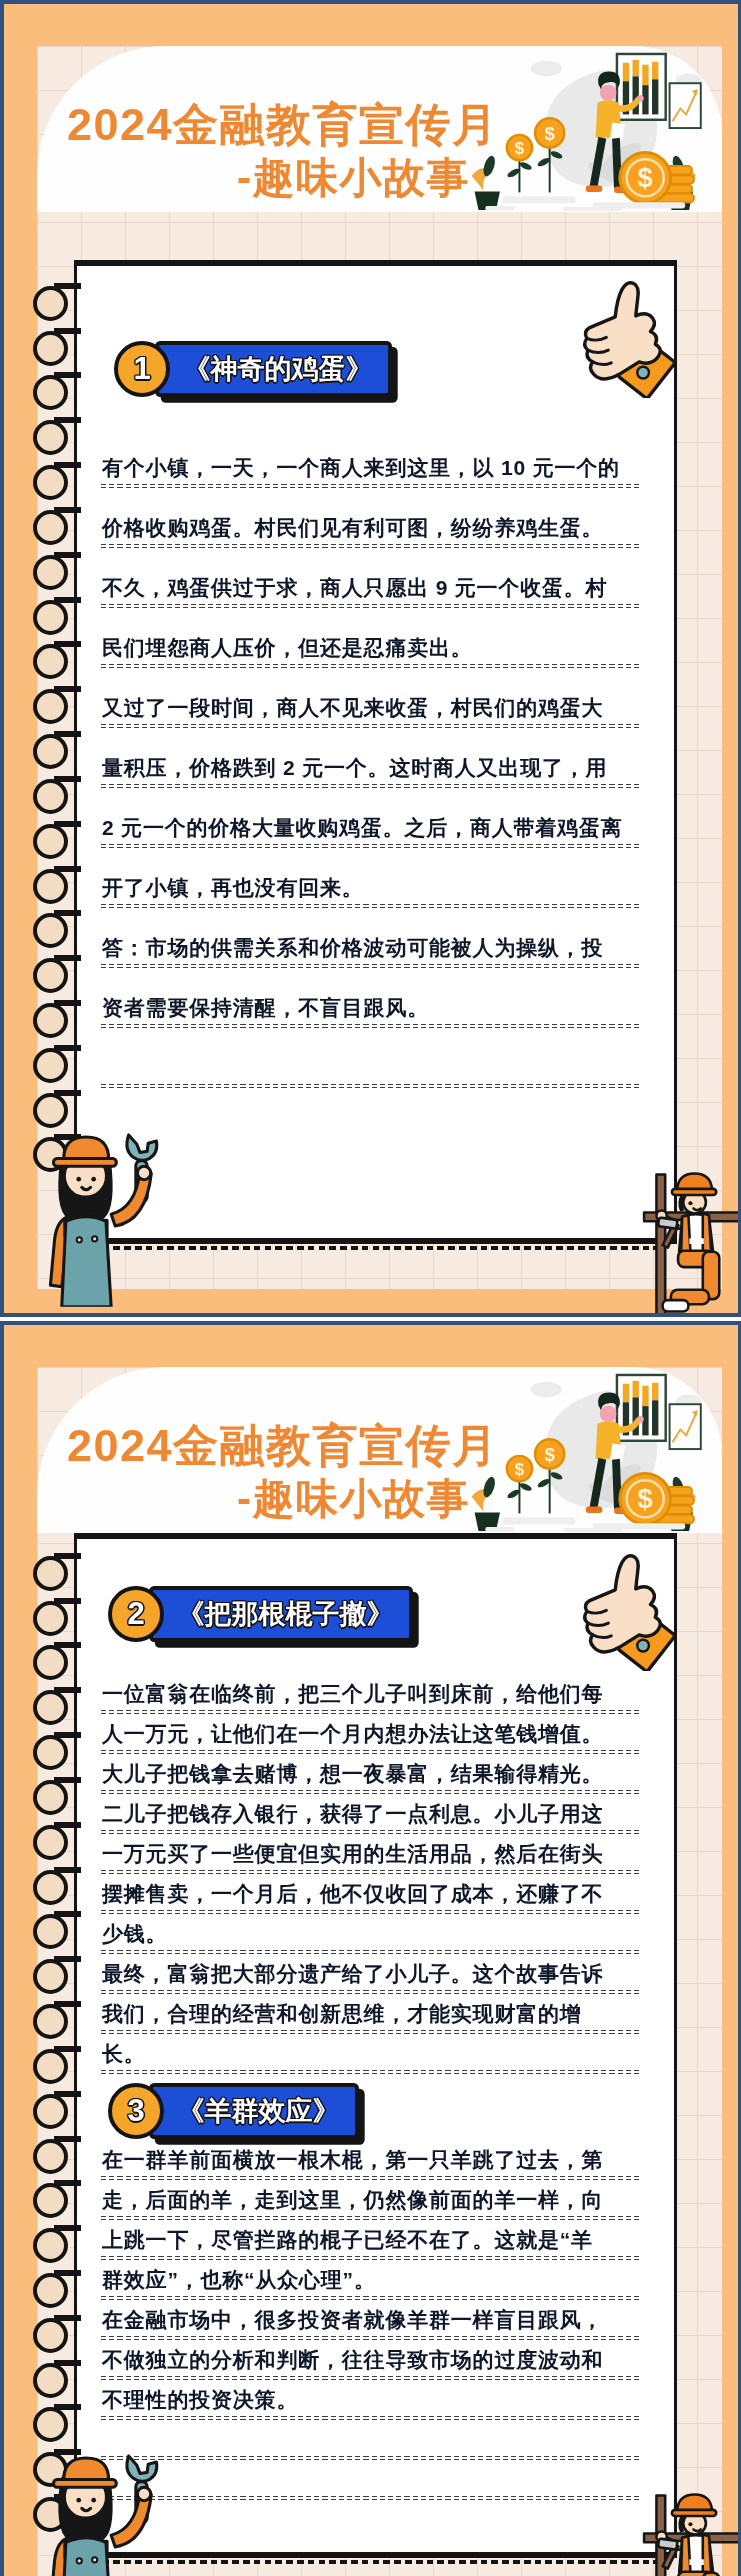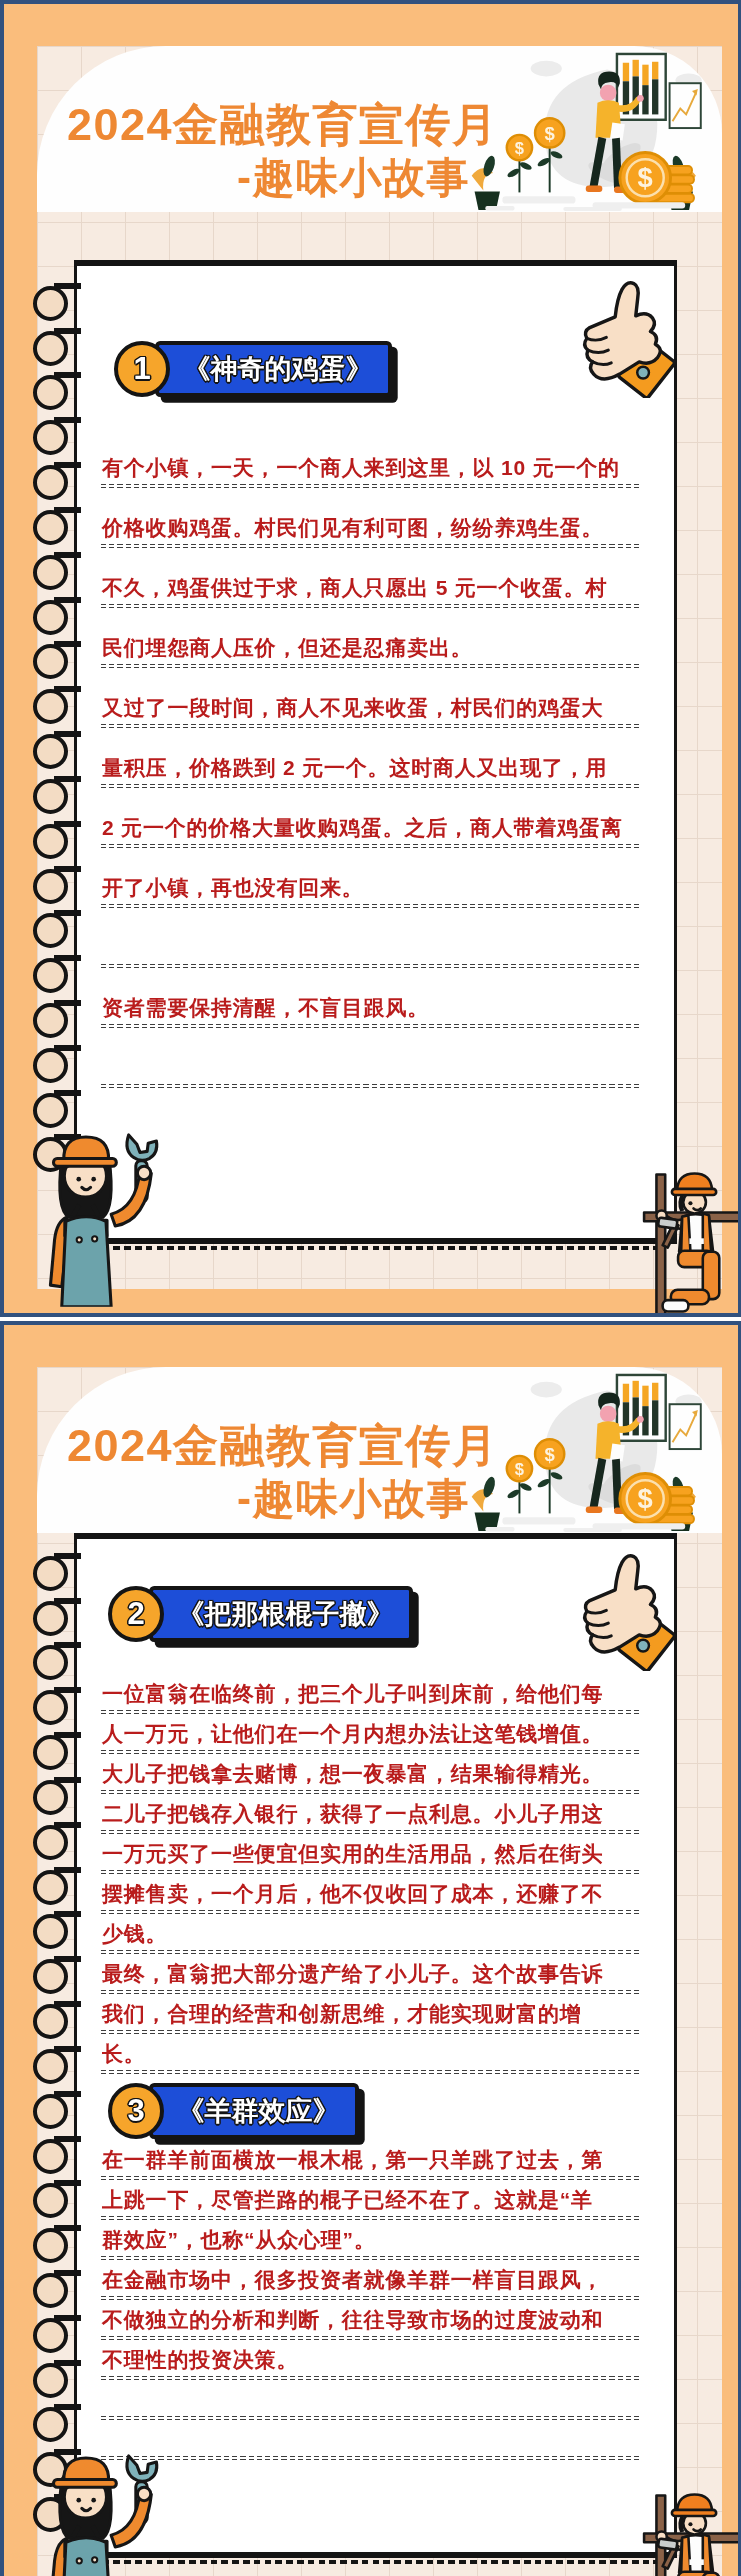--- a/index.html
+++ b/index.html
@@ -52,21 +52,21 @@
   .badge-label{margin-left:-15.5px;background:#1d4ed8;border:4.1px solid #141414;
         border-radius:5.2px;box-shadow:5.7px 5.7px 0 #141414;
         padding:6.2px 15.5px 6.2px 25px;font-size:27px;font-weight:700;white-space:nowrap;}
 
   
   .lines{position:absolute;left:24px;width:540px;}
   .line-row{position:relative;}
   .loose .line-row{height:60px;}
   .tight .line-row{height:40px;}
   .line-text{position:absolute;left:1px;bottom:6.2px;font-size:21px;font-weight:700;
-        color:#b91c1c;letter-spacing:0.8px;white-space:nowrap;}
+        color:#0f172a;letter-spacing:0.8px;white-space:nowrap;}
   .dash{position:absolute;left:0;right:0;bottom:0;height:4.1px;
         background-image:
           linear-gradient(to bottom,rgba(255,255,255,0) 0 1.5px,#ffffff 1.5px 2.6px,rgba(255,255,255,0) 2.6px 4.1px),
           repeating-linear-gradient(90deg,#3D3D3D 0 5.2px,rgba(0,0,0,0) 5.2px 8.2px);}
 
   .thumb{position:absolute;top:1px;right:-2.1px;width:103px;height:131px;z-index:1;}
   .worker-left{position:absolute;left:31px;top:1107px;width:142px;height:196px;z-index:6;}
   .worker-right{position:absolute;left:637px;top:1163px;width:103px;height:155px;z-index:6;}
   svg text{font-family:"Liberation Sans","DejaVu Sans",sans-serif;}
 </style>
@@ -224,21 +224,21 @@
           <div class="line-text">有个小镇，一天，一个商人来到这里，以 10 元一个的</div>
           <div class="dash"></div>
         </div>
 
         <div class="line-row">
           <div class="line-text">价格收购鸡蛋。村民们见有利可图，纷纷养鸡生蛋。</div>
           <div class="dash"></div>
         </div>
 
         <div class="line-row">
-          <div class="line-text">不久，鸡蛋供过于求，商人只愿出 5 元一个收蛋。村</div>
+          <div class="line-text">不久，鸡蛋供过于求，商人只愿出 9 元一个收蛋。村</div>
           <div class="dash"></div>
         </div>
 
         <div class="line-row">
           <div class="line-text">民们埋怨商人压价，但还是忍痛卖出。</div>
           <div class="dash"></div>
         </div>
 
         <div class="line-row">
           <div class="line-text">又过了一段时间，商人不见来收蛋，村民们的鸡蛋大</div>
@@ -254,20 +254,21 @@
           <div class="line-text">2 元一个的价格大量收购鸡蛋。之后，商人带着鸡蛋离</div>
           <div class="dash"></div>
         </div>
 
         <div class="line-row">
           <div class="line-text">开了小镇，再也没有回来。</div>
           <div class="dash"></div>
         </div>
 
         <div class="line-row">
+          <div class="line-text">答：市场的供需关系和价格波动可能被人为操纵，投</div>
           <div class="dash"></div>
         </div>
 
         <div class="line-row">
           <div class="line-text">资者需要保持清醒，不盲目跟风。</div>
           <div class="dash"></div>
         </div>
 
         <div class="line-row">
           <div class="line-text"></div>
@@ -378,20 +379,24 @@
       <div class="badge-label olt">《羊群效应》</div>
     </div>
     <div class="lines tight" style="top:601px">
 
         <div class="line-row">
           <div class="line-text">在一群羊前面横放一根木棍，第一只羊跳了过去，第</div>
           <div class="dash"></div>
         </div>
 
 
+        <div class="line-row">
+          <div class="line-text">走，后面的羊，走到这里，仍然像前面的羊一样，向</div>
+          <div class="dash"></div>
+        </div>
 
         <div class="line-row">
           <div class="line-text">上跳一下，尽管拦路的棍子已经不在了。这就是“羊</div>
           <div class="dash"></div>
         </div>
 
         <div class="line-row">
           <div class="line-text">群效应”，也称“从众心理”。</div>
           <div class="dash"></div>
         </div>

